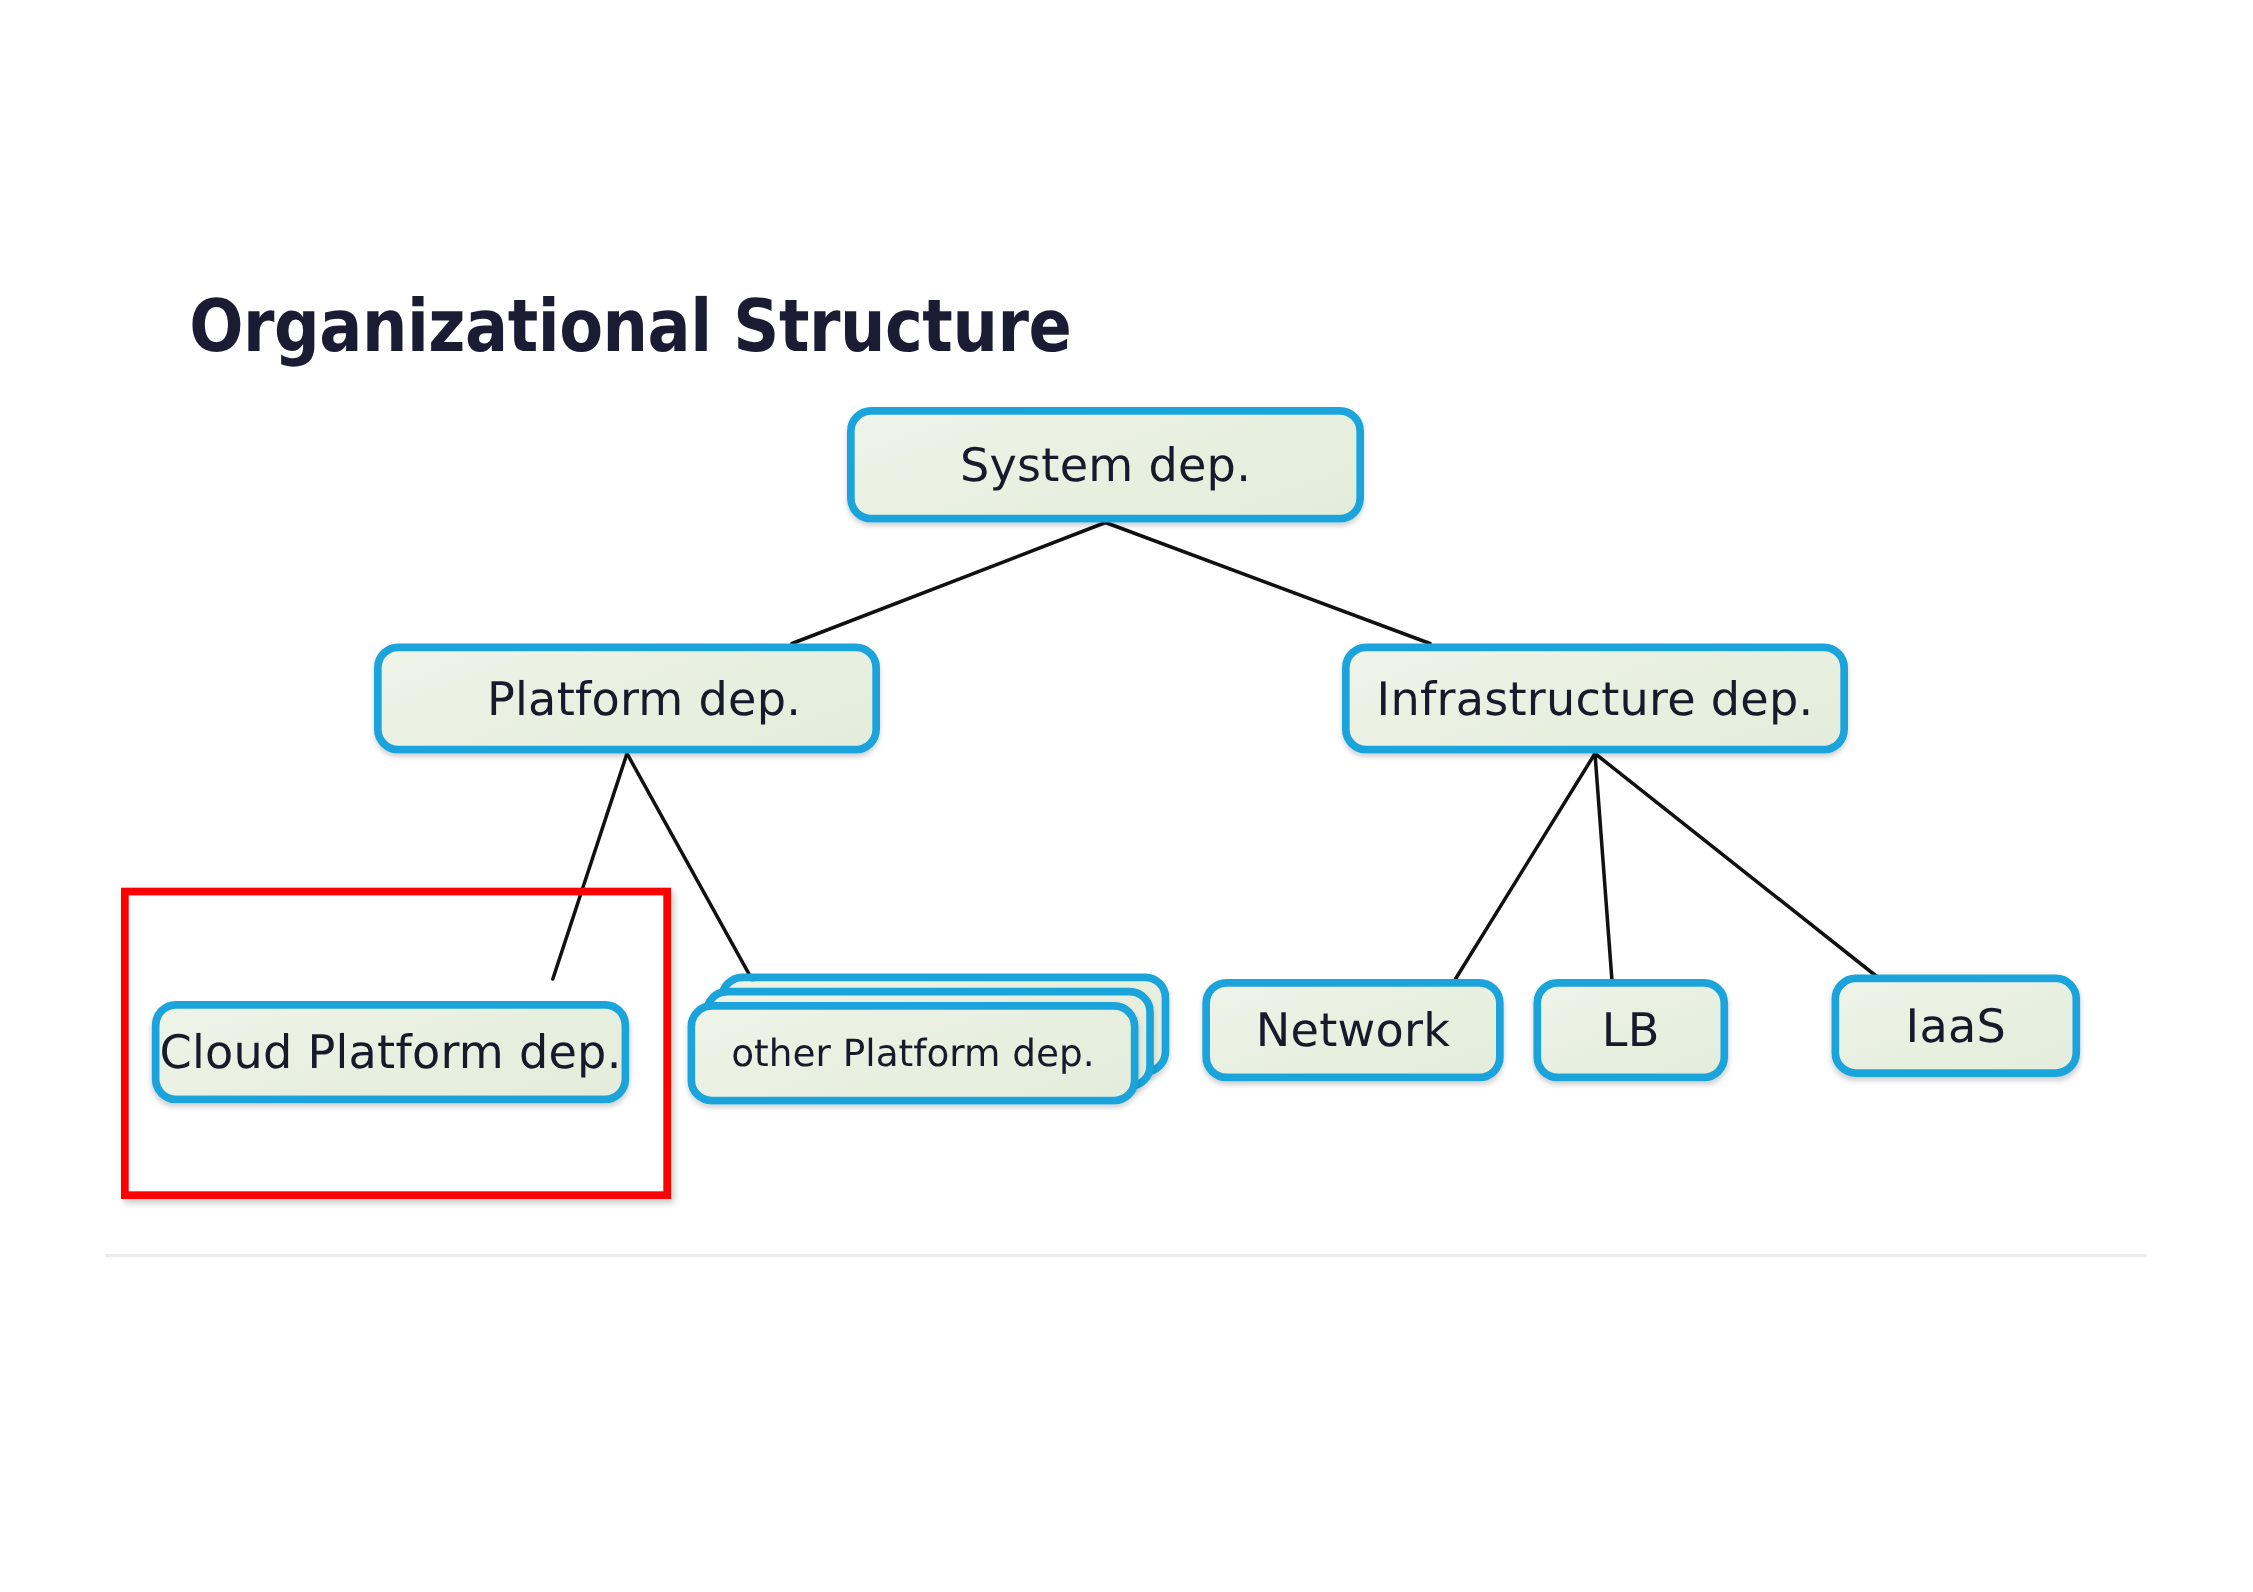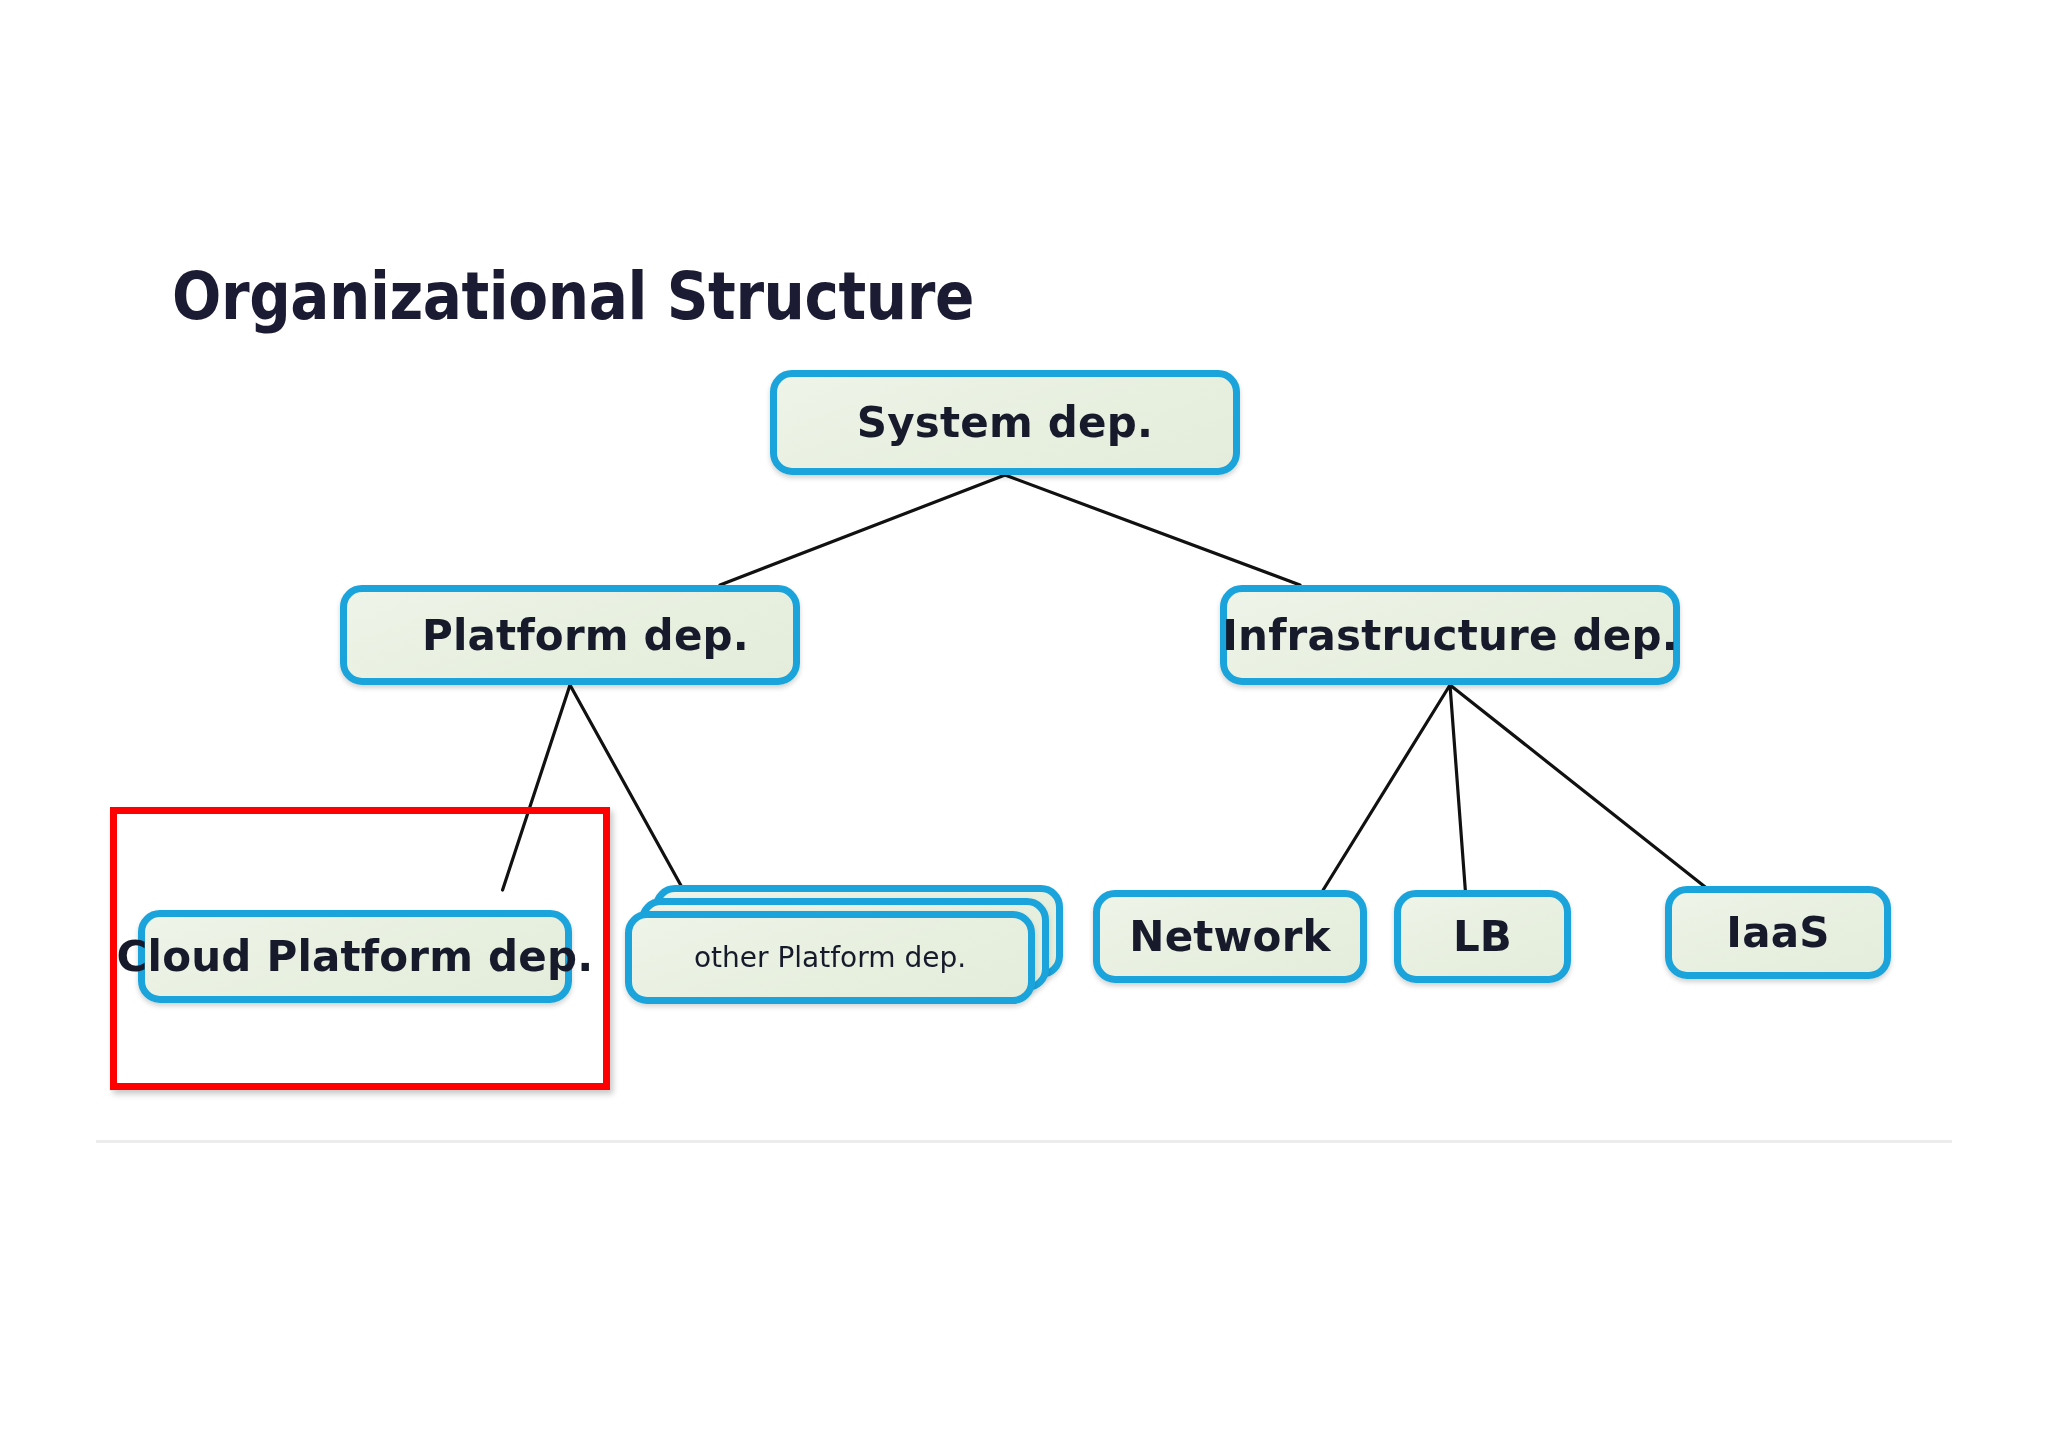--- a/index.html
+++ b/index.html
@@ -59,21 +59,21 @@
     position: absolute;
     box-sizing: border-box;
     background: linear-gradient(160deg, #eef4e8 0%, #e7efdf 60%, #e4eddc 100%);
     border: 7px solid #1ba3db;
     border-radius: 22px;
     display: flex;
     align-items: center;
     justify-content: center;
     color: #161a2b;
     font-size: 42px;
-    font-weight: 700;
+    font-weight: 400;
     letter-spacing: 0.2px;
     white-space: nowrap;
     box-shadow: 0 3px 5px rgba(0,0,0,0.18);
   }
 
   
   .stack {
     position: absolute;
   }
   .stack .layer {
@@ -81,21 +81,21 @@
     box-sizing: border-box;
     background: linear-gradient(160deg, #eef4e8 0%, #e7efdf 60%, #e4eddc 100%);
     border: 7px solid #1ba3db;
     border-radius: 22px;
     box-shadow: 0 3px 5px rgba(0,0,0,0.16);
   }
   .stack .layer.l1 { left: 28px; top: 0px;  }
   .stack .layer.l2 { left: 14px; top: 13px; }
   .stack .layer.l3 { left: 0px;  top: 26px;
     display: flex; align-items: center; justify-content: center;
-    color: #161a2b; font-size: 28px; white-space: nowrap;
+    color: #161a2b; font-size: 34px; white-space: nowrap;
   }
 
   
   #highlight-box {
     position: absolute;
     box-sizing: border-box;
     border: 7px solid #ff0000;
     background: transparent;
     box-shadow: 3px 4px 6px rgba(0,0,0,0.22);
   }

